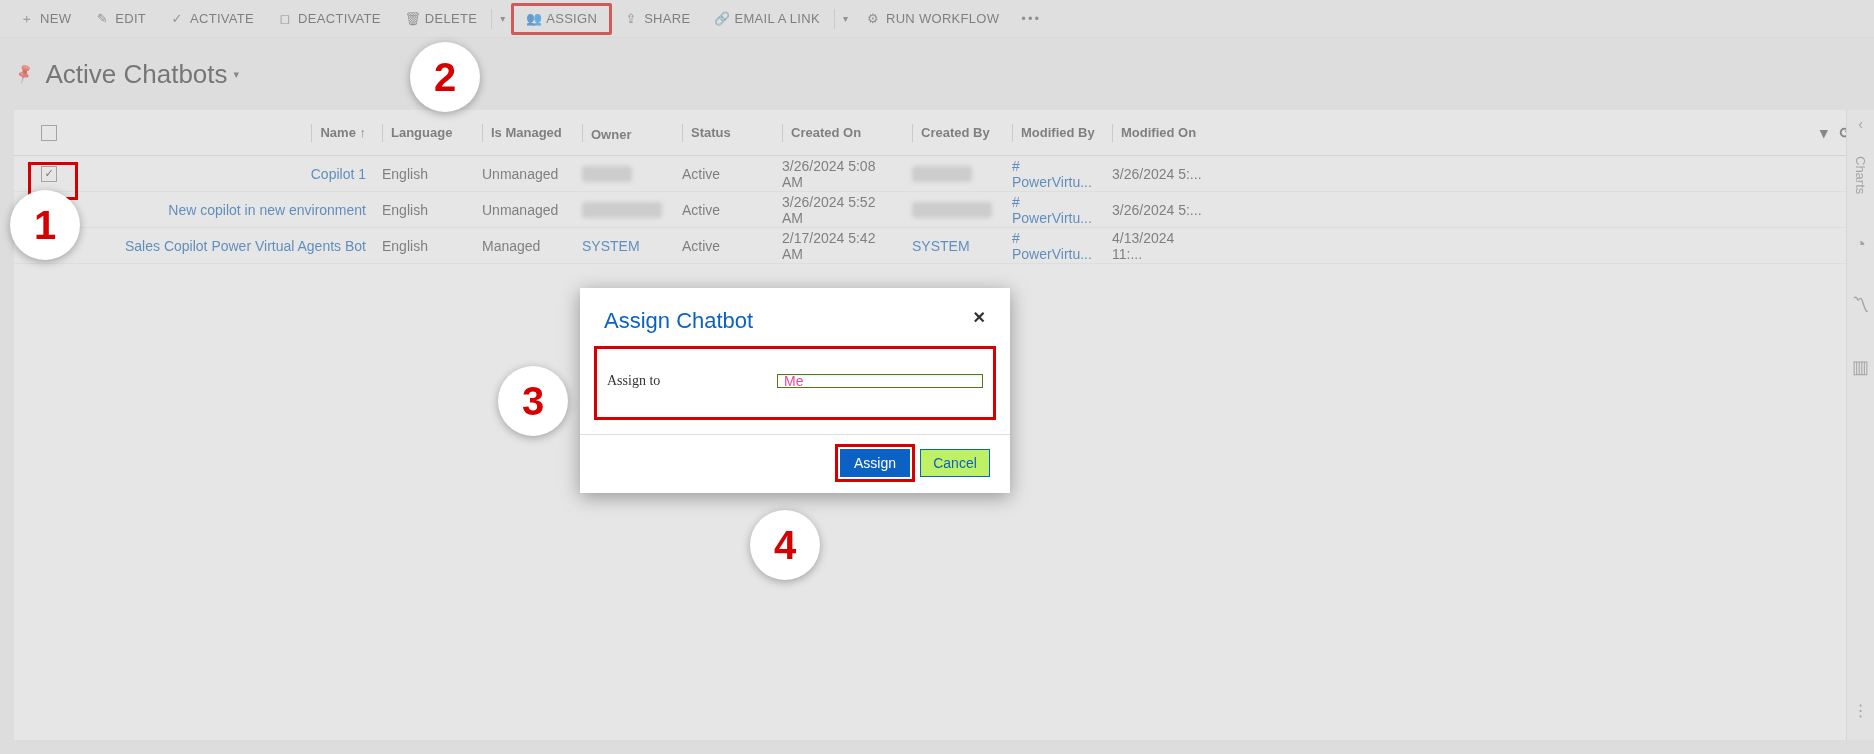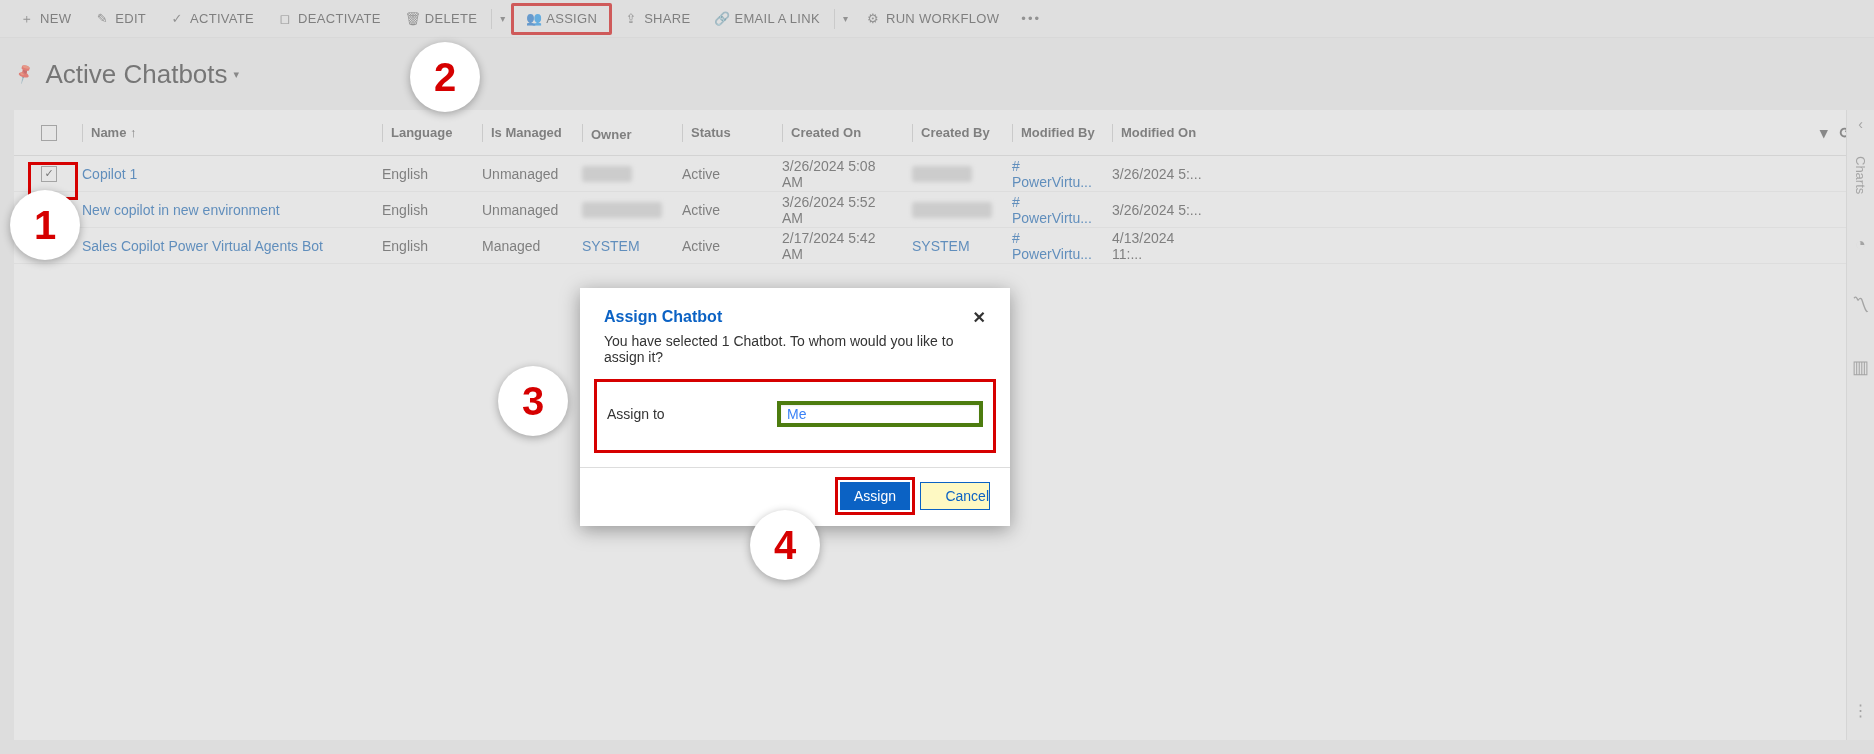--- a/index.html
+++ b/index.html
@@ -107,21 +107,21 @@
     position: relative;
   }
   .col { display:flex; align-items:center; padding: 0 8px; }
   .hdr .col::before {
     content:"";
     width:1px; height:18px; background:#ccc;
     margin-right: 8px;
   }
   .col-check { width: 50px; justify-content:center; }
   .hdr .col-check::before { display:none; }
-  .col-name    { width: 300px; }
+  .col-name    { width: 300px; justify-content: flex-end; }
   .col-lang    { width: 100px; align-items: center; }
   .col-managed { width: 100px; }
   .col-owner   { width: 100px; align-items: flex-end; }
   .col-status  { width: 100px; }
   .col-created { width: 130px; }
   .col-cby     { width: 100px; }
   .col-mby     { width: 100px; }
   .col-mon     { width: 110px; }
 
   .hdr-tools {
@@ -181,49 +181,49 @@
     width: 430px;
     background:#fff;
     box-shadow: 0 4px 18px rgba(0,0,0,.35);
     z-index:100;
     padding-bottom: 0;
   }
   .modal-head {
     display:flex; justify-content:space-between; align-items:flex-start;
     padding: 20px 24px 6px 24px;
   }
-  .modal-title { font-size:16px; color:#0b62c4; font-weight:700; }
+  .modal-title { font-size:22px; color:#0b62c4; font-weight:400; }
   .modal-close { cursor:pointer; color:#333; font-size:16px; font-weight:bold; }
   .modal-sub { padding: 0 24px 8px 24px; color:#333; font-size:14px; }
   .modal-form {
     margin: 6px 14px 14px 14px;
     border: 3px solid #d60000;
     padding: 14px 10px 18px 10px;
   }
   .form-row { display:flex; align-items:center; height:36px; }
-  .form-row label { width: 150px; color:#333; font-size:14px; }
+  .form-row label { width: 150px; color:#333; font-size:14px;font-family:Liberation Serif, serif; }
   .form-row .lock { color:#777; font-size:12px; margin-right:6px; width:14px; text-align:right; }
   .form-row input {
-    flex:1; height:26px; border:4px solid #4d7c0f;
-    padding: 0 6px; font-size:14px; color:#3b82f6;
+    flex:1; height:14px; border:1px solid #4d7c0f;
+    padding: 0 6px; font-size:14px; color:#ec4899;
     box-shadow: inset 0 1px 2px rgba(0,0,0,.08);
   }
   .modal-foot {
     border-top:1px solid #ddd;
     padding: 14px 20px 16px 20px;
     display:flex; justify-content:flex-end; gap:10px;
   }
   .btn {
     min-width:70px; height:28px;
     display:flex; align-items:center; justify-content:center;
     font-size:14px; cursor:pointer;
     border:1px solid #0b62c4;
   }
   .btn-primary { background:#0b62c4; color:#fff; }
-  .btn-secondary { background:#fef9c3; color:#0b62c4;justify-content:flex-end; }
+  .btn-secondary { background:#bef264; color:#0b62c4; }
   .assign-hl { outline:3px solid #d60000; outline-offset:2px; }
 
   
   .callout {
     position:absolute;
     width:70px; height:70px; border-radius:50%;
     background:#fff;
     box-shadow: 0 2px 8px rgba(0,0,0,.3);
     display:flex; align-items:center; justify-content:center;
     font-size:40px; font-weight:700; color:#d60000;
@@ -441,21 +441,20 @@
   <span class="dots">⋮</span>
 </div>
 
 <div class="dim-overlay"></div>
 
 <div class="modal">
   <div class="modal-head">
     <span class="modal-title">Assign Chatbot</span>
     <span class="modal-close">✕</span>
   </div>
-  <div class="modal-sub">You have selected 1 Chatbot. To whom would you like to assign it?</div>
   <div class="modal-form">
     <div class="form-row">
       <label>Assign to</label>
       <span class="lock"></span>
       <input type="text" value="Me" style="">
     </div>
   </div>
   <div class="modal-foot">
     <div class="btn btn-primary assign-hl">
         <span>Assign</span>

